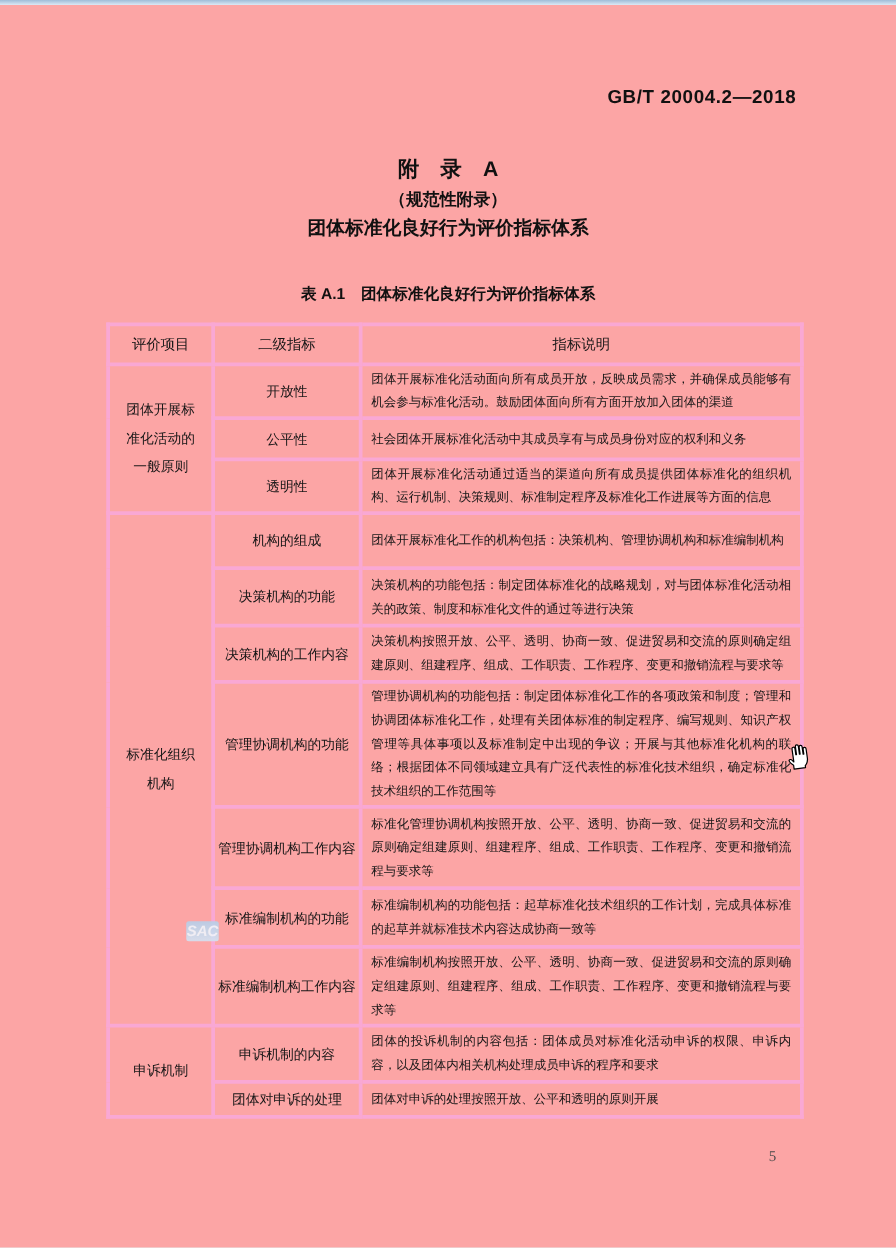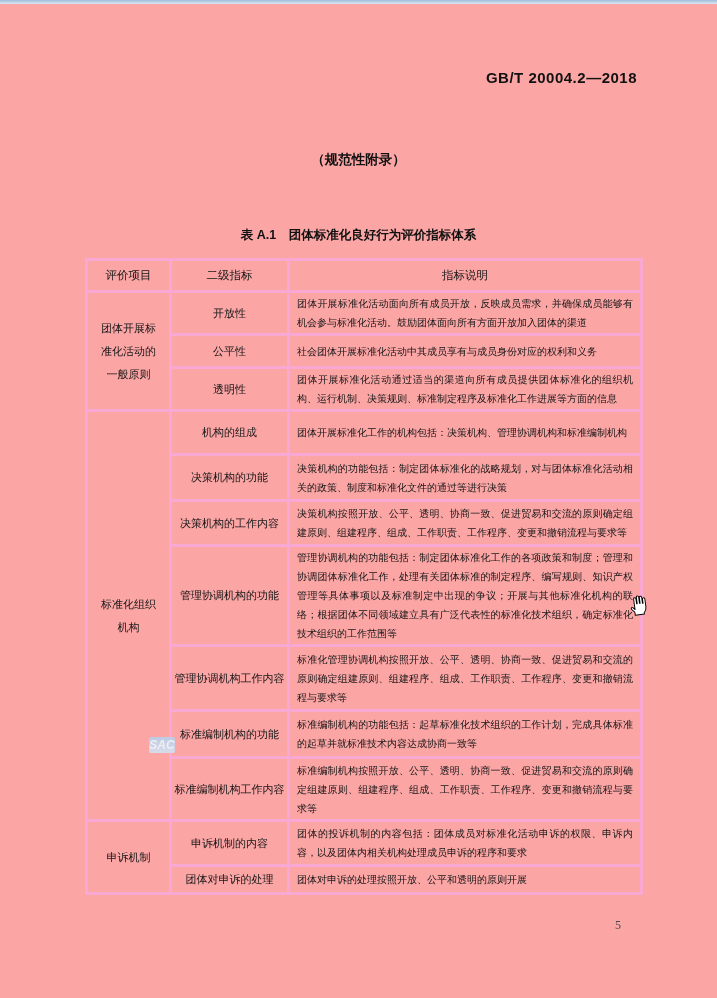--- a/index.html
+++ b/index.html
@@ -73,21 +73,23 @@
   }
 </style>
 </head>
 <body>
 
 <div class="page">
   <div class="top-strip"></div>
 
   <div class="std-number">GB/T 20004.2—2018</div>
 
+  <div class="t1">附　录　A</div>
   <div class="t2">（规范性附录）</div>
+  <div class="t3">团体标准化良好行为评价指标体系</div>
 
 
   <div class="tbl-caption">表 A.1　团体标准化良好行为评价指标体系</div>
 
   <table class="indicators">
     <colgroup>
         <col class="c1">
         <col class="c2">
         <col class="c3">
       </colgroup>

